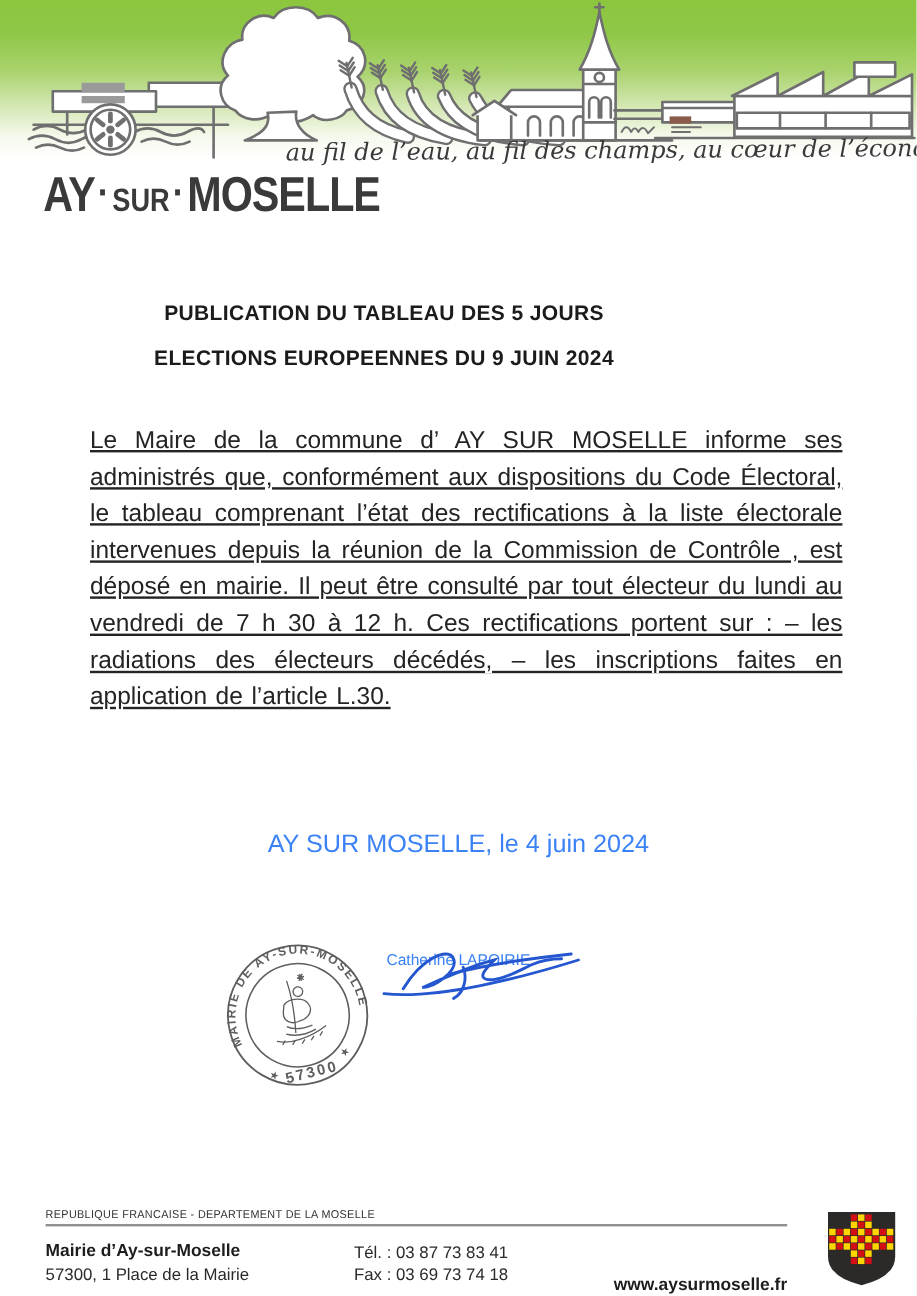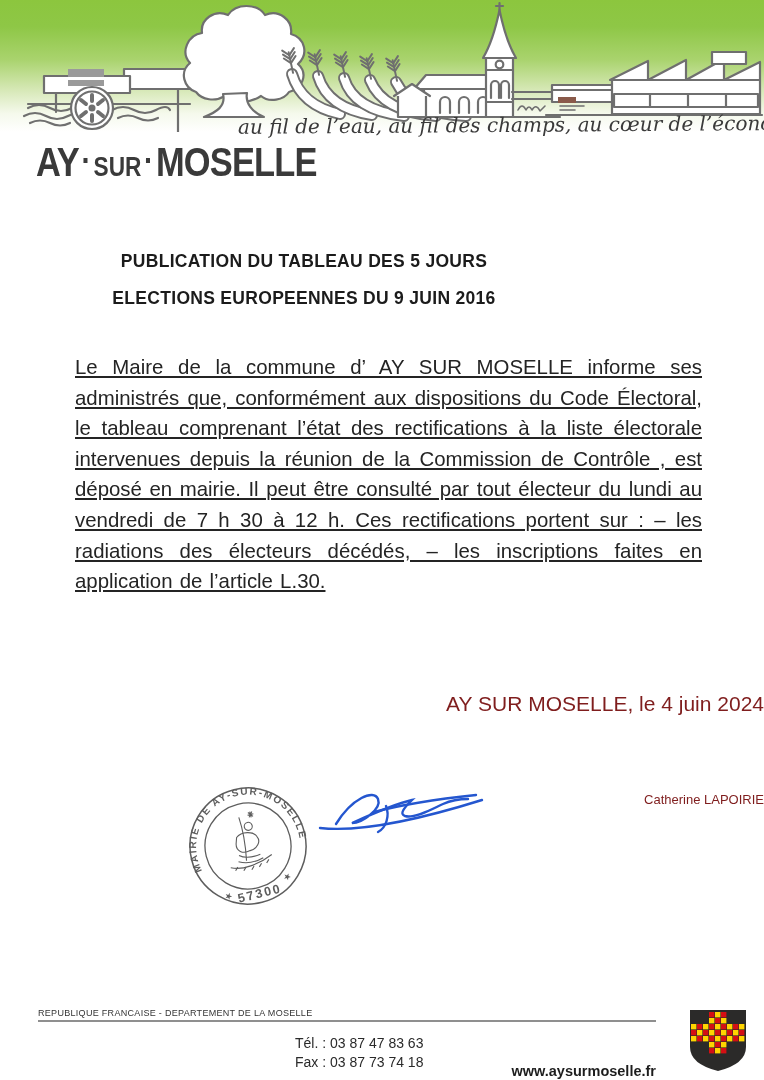--- a/index.html
+++ b/index.html
@@ -21,33 +21,33 @@
   }
   .logo{
     position:absolute;top:142px;left:36px;color:#3a3a3a;white-space:nowrap;
     font-weight:bold;transform:scaleX(.84);transform-origin:left top;line-height:1;
   }
   .logo .lg{font-size:41px;letter-spacing:-1px;}
   .logo .sm{font-size:27px;letter-spacing:0;}
   .logo .dot{font-size:34px;vertical-align:4px;margin:0 3px;}
   
   .title1,.title2{
-    position:absolute;left:0;width:608px;text-align:center;
+    position:absolute;left:16px;width:608px;text-align:center;
     font-weight:bold;font-size:17.5px;color:#1b1b1b;letter-spacing:.3px;
   }
   .title1{top:251px;}
   .title2{top:288px;}
   .body-par{
     position:absolute;top:352px;left:75px;width:627px;
     font-size:20.4px;line-height:30.6px;text-align:justify;color:#242424;
     word-spacing:1.5px;
     text-decoration:underline;
   }
   .place-date,.role-line,.name-line{
-    position:absolute;left:0;width:764px;text-align:right;color:#7f1d1d;
+    position:absolute;left:0;width:764px;text-align:center;color:#3b82f6;
   }
   .place-date{top:692px;font-size:21px;}
   .role-line{top:734px;font-size:20.5px;}
   .name-line{top:792px;font-size:13px;}
   .signature-svg{position:absolute;top:778px;left:316px;width:174px;height:64px;}
   .stamp-svg{position:absolute;top:782px;left:184px;width:128px;height:128px;}
   
   .footer-small{
     position:absolute;top:1007px;left:38px;font-size:9.5px;letter-spacing:.3px;color:#333;
     transform:scaleX(.95);transform-origin:left top;
@@ -175,21 +175,21 @@
     </g>
   </svg>
 
   <div class="tagline">au fil de l’eau, au fil des champs, au cœur de l’économie</div>
 
   <div class="logo">
     <span class="lg">AY</span><span class="dot">·</span><span class="sm">SUR</span><span class="dot">·</span><span class="lg">MOSELLE</span>
   </div>
 
   <div class="title1">PUBLICATION DU TABLEAU DES 5 JOURS</div>
-  <div class="title2">ELECTIONS EUROPEENNES DU 9 JUIN 2016</div>
+  <div class="title2">ELECTIONS EUROPEENNES DU 9 JUIN 2024</div>
 
   <div class="body-par">Le Maire de la commune d’ AY SUR MOSELLE informe ses administrés que, conformément aux dispositions du Code Électoral, le tableau comprenant l’état des rectifications à la liste électorale intervenues depuis la réunion de la Commission de Contrôle , est déposé en mairie. Il peut être consulté par tout électeur du lundi au vendredi de 7 h 30 à 12 h. Ces rectifications portent sur : – les radiations des électeurs décédés, – les inscriptions faites en application de l’article L.30.</div>
 
   <div class="place-date">AY SUR MOSELLE, le 4 juin 2024</div>
   <div class="name-line">Catherine LAPOIRIE</div>
 
   <svg class="signature-svg" viewBox="0 0 174 64" fill="none" stroke-width="2.4" stroke-linecap="round">
     <path class="sig-stroke" d="M20,46 C36,20 58,11 62,21 C66,31 46,45 36,45 C54,37 78,26 96,22 C88,30 83,36 89,38 C99,41 118,30 127,26 C136,22 146,21 152,21" stroke="#2456cf"></path>
     <path class="sig-stroke" d="M4,50 C48,55 118,37 166,22" stroke="#2456cf"></path>
     <path class="sig-stroke" d="M58,34 C92,25 132,20 160,17" stroke="#2456cf"></path>
@@ -217,24 +217,28 @@
         <path d="M-22,17 q9,4 19,3 q13,-1 24,-6"></path>
         <path d="M-18,21 l3,-3 M-10,23 l3,-3 M-2,24 l3,-3 M6,23 l3,-3 M14,21 l3,-3"></path>
         <path d="M10,-33 v6 M7,-30 h6 M8,-32.5 l4,5 M12,-32.5 l-4,5"></path>
       </g>
     </g>
   </svg>
 
   <div class="footer-small">REPUBLIQUE FRANCAISE - DEPARTEMENT DE LA MOSELLE</div>
   <div class="footer-rule"></div>
 
+  <div class="f-left">
+    <div class="f-bold">Mairie d’Ay-sur-Moselle</div>
+    <div class="f-reg">57300, 1 Place de la Mairie</div>
+  </div>
 
   <div class="f-center">
-    <div class="f-reg">Tél. : 03 87 47 83 63</div>
-    <div class="f-reg">Fax : 03 87 73 74 18</div>
+    <div class="f-reg">Tél. : 03 87 73 83 41</div>
+    <div class="f-reg">Fax : 03 69 73 74 18</div>
   </div>
 
   <div class="f-right">
     <div class="f-bold">www.aysurmoselle.fr</div>
     <div class="f-reg">E. mail : application@ay-sur-moselle.com</div>
   </div>
 
   <svg class="shield-svg" viewBox="0 0 60 63">
     <path id="shieldBg" d="M2,1 H58 V38 Q58,55 30,62 Q2,55 2,38 Z" fill="#2b2a29"></path>
     <g id="shieldSquares">

